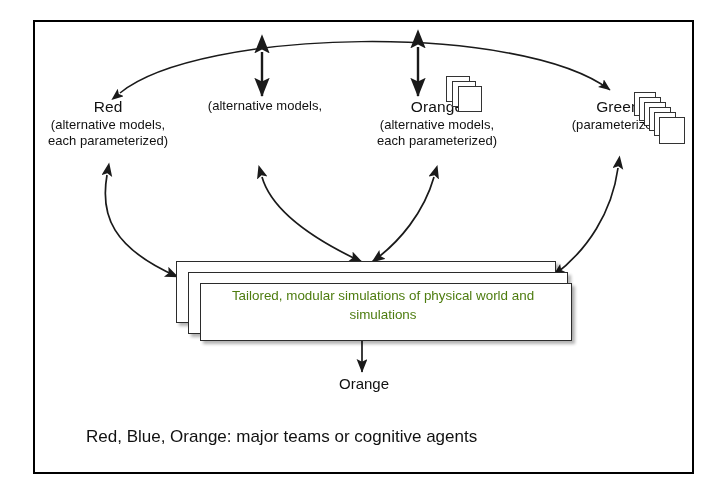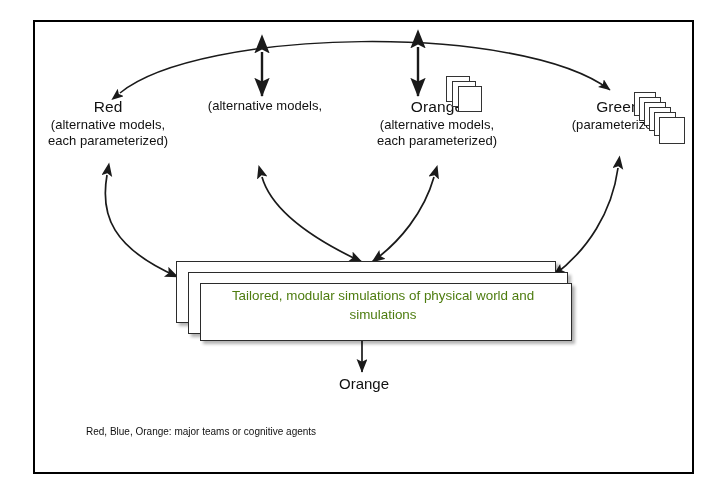--- a/index.html
+++ b/index.html
@@ -76,21 +76,21 @@
     top: 375px;
     width: 128px;
     text-align: center;
     font-size: 15px;
     color: #111111;
   }
   #legend {
     position: absolute;
     left: 86px;
     top: 424px;
-    font-size: 10px;
+    font-size: 17px;
     line-height: 1.52;
     color: #111111;
     white-space: nowrap;
   }
   .sheet {
     position: absolute;
     box-sizing: border-box;
     background: #ffffff;
     border: 1.6px solid #333333;
   }

